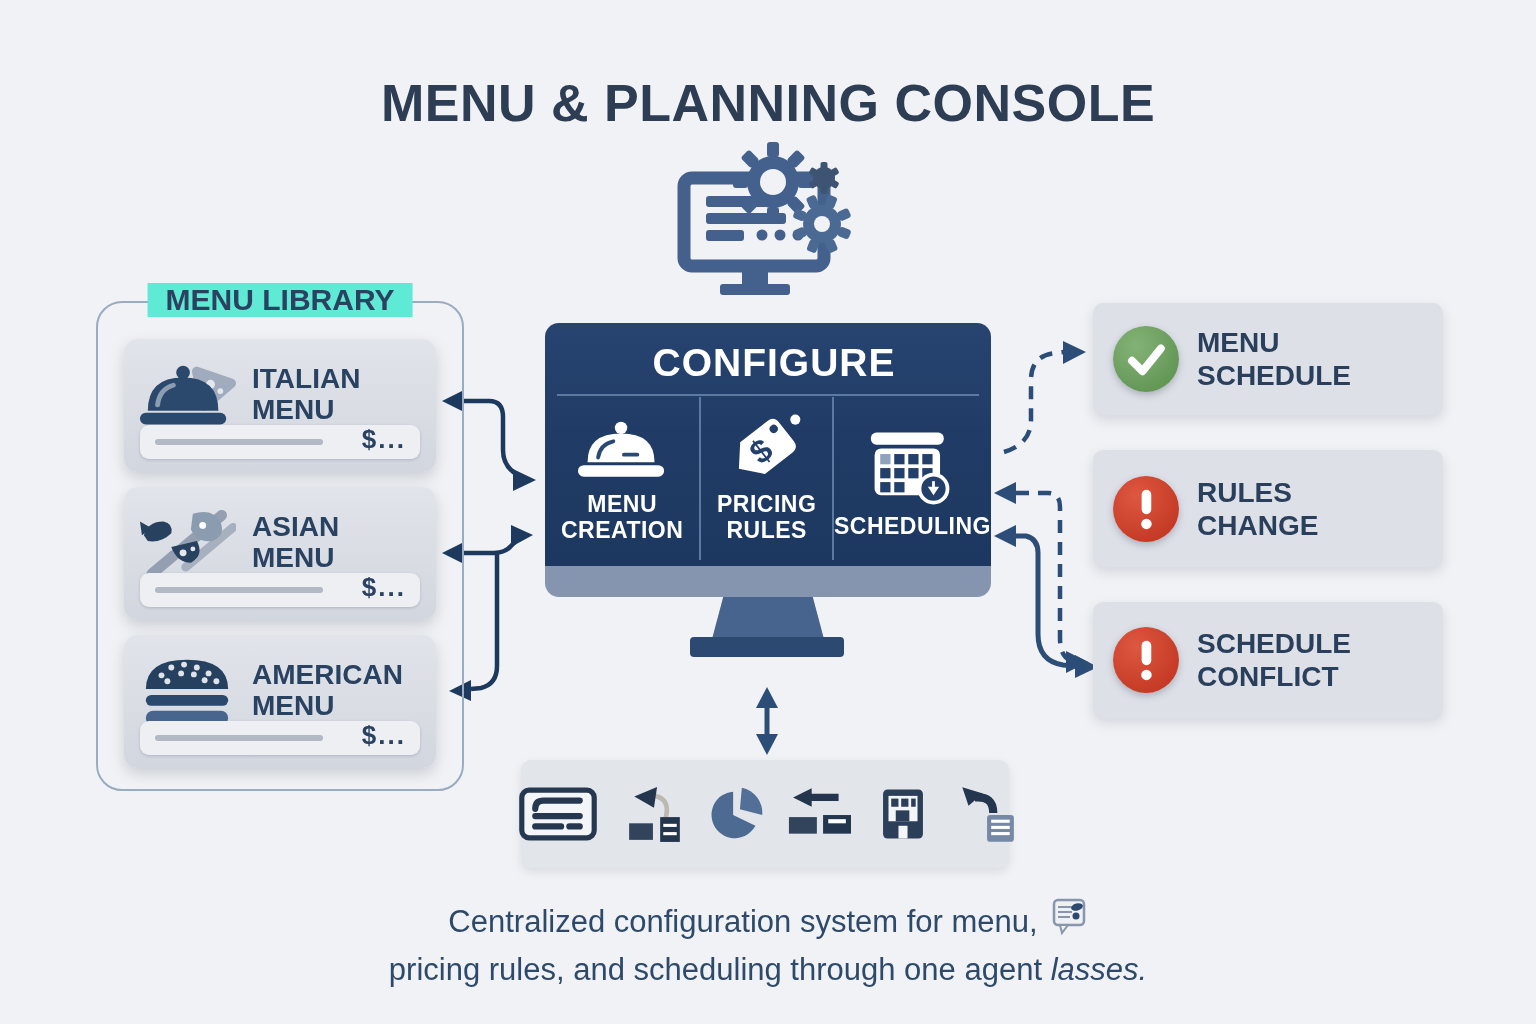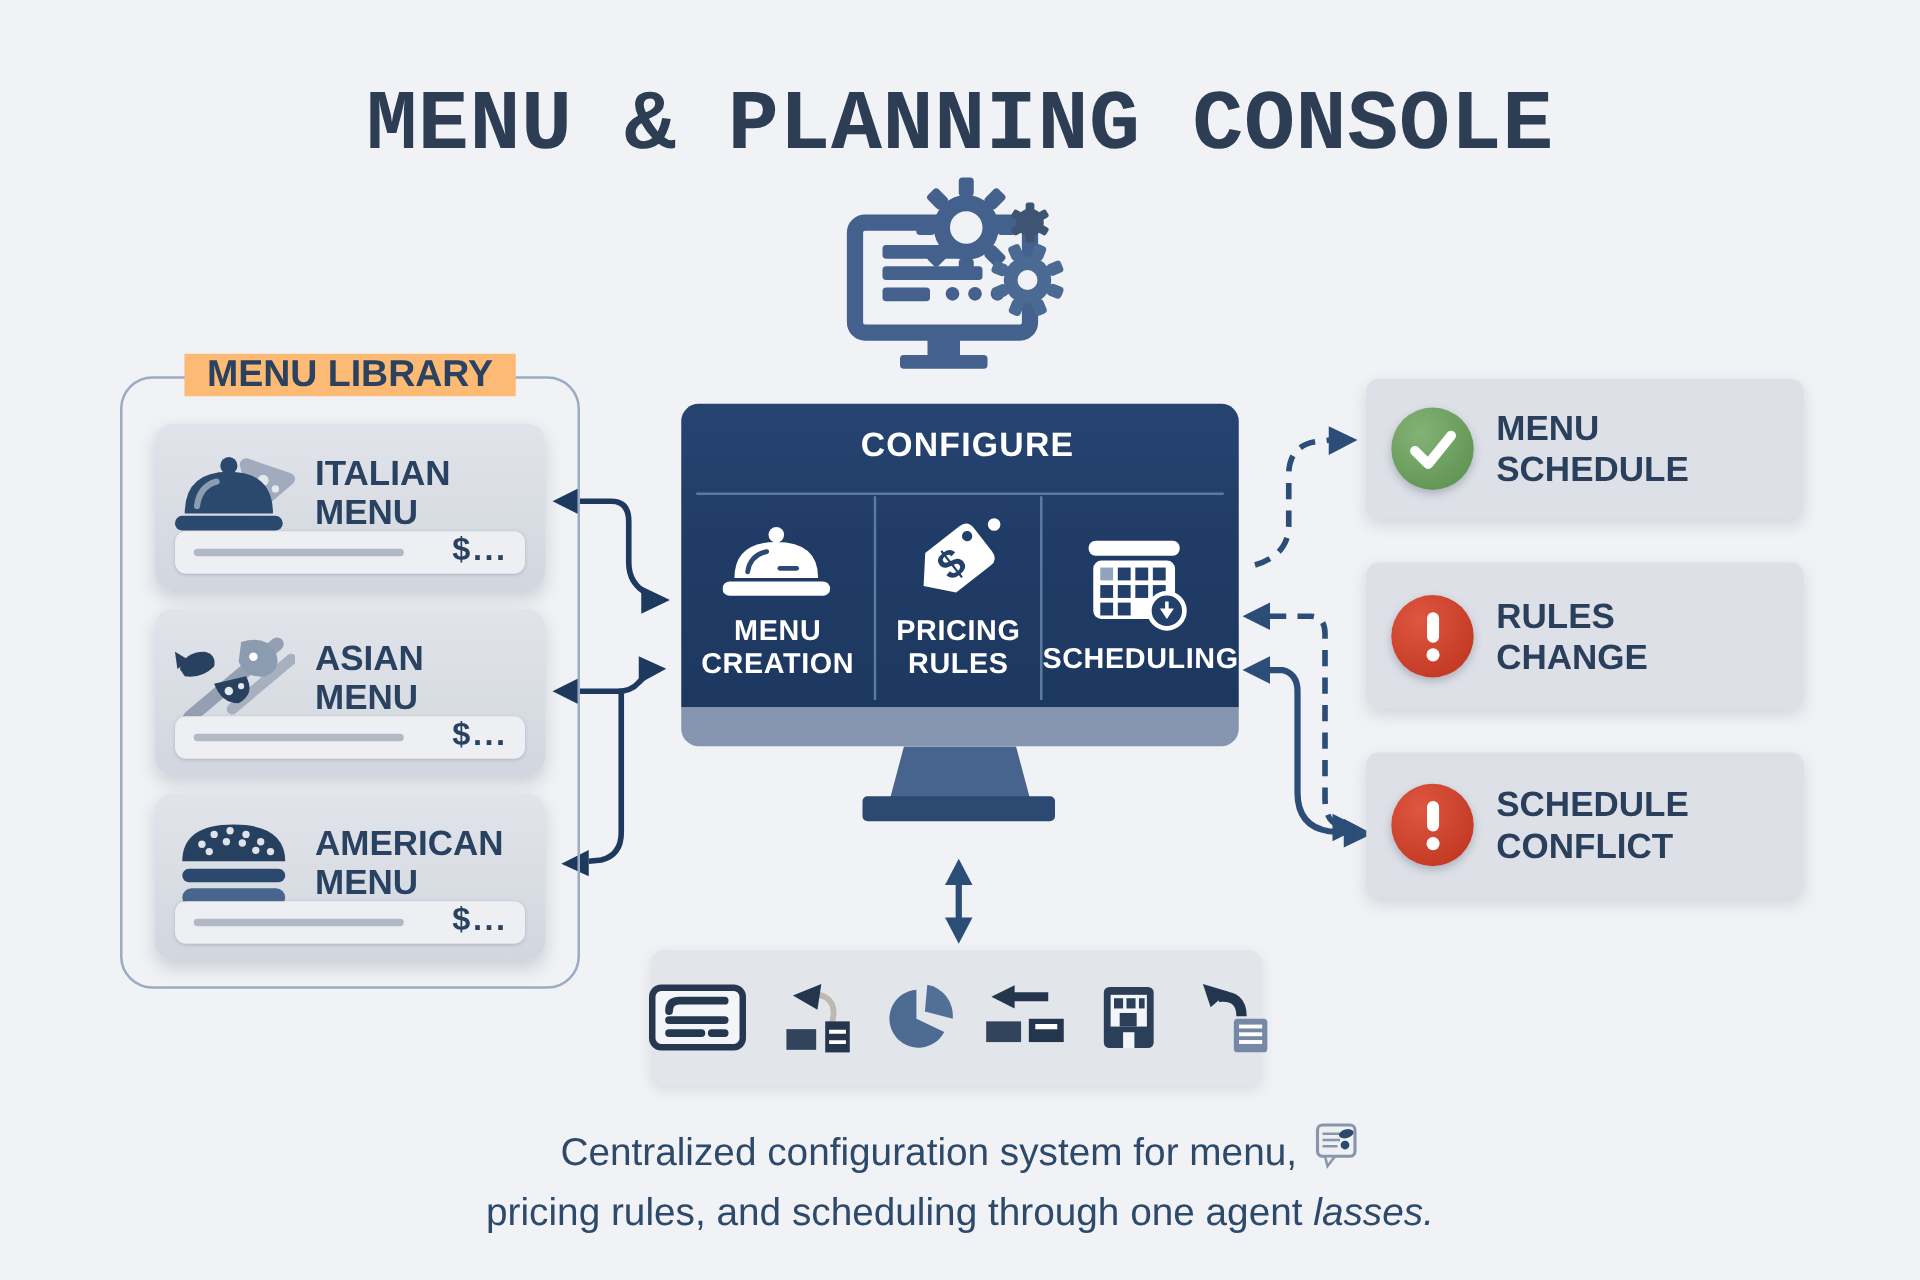--- a/index.html
+++ b/index.html
@@ -1,33 +1,33 @@
 <!DOCTYPE html>
 <html><head>
 <meta charset="utf-8">
 <style>
   html,body{margin:0;padding:0;background:#f1f2f5;}
   .stage{position:relative;width:1536px;height:1024px;background:#f1f2f5;overflow:hidden;
          font-family:"Liberation Sans",sans-serif;}
 
   
-  .title{position:absolute;top:62px;left:0;right:0;margin:0;text-align:center;
-         font-size:68px;font-weight:800;letter-spacing:.5px;color:#2c3d54;font-family:Liberation Mono, monospace;}
+  .title{position:absolute;top:62px;left:0;right:0;margin:11px;text-align:center;
+         font-size:52px;font-weight:800;letter-spacing:.5px;color:#2c3d54;}
 
   
   .top-icon{position:absolute;left:670px;top:138px;}
 
   
   .connectors{position:absolute;left:0;top:0;pointer-events:none;}
 
   
   .library{position:absolute;left:96px;top:301px;width:364px;height:486px;
            border:2px solid #9aabc2;border-radius:26px;}
   .library-legend{position:absolute;top:-20px;left:50%;transform:translateX(-50%);
-                  background:#fdba74;padding:0 18px;font-size:30px;font-weight:800;
+                  background:#5eead4;padding:0 18px;font-size:30px;font-weight:800;
                   color:#2a4260;white-space:nowrap;}
   .menu-card{position:absolute;left:26px;width:312px;height:133px;border-radius:14px;
              background:linear-gradient(180deg,#e1e4ea 0%,#d2d6de 100%);
              box-shadow:0 6px 14px rgba(104,114,134,.28);cursor:pointer;}
   .card-1{top:36px}.card-2{top:184px}.card-3{top:332px}
   .card-icon{position:absolute;left:14px;top:12px;width:98px;height:92px;}
   .card-name{position:absolute;left:128px;top:24px;font-size:28px;font-weight:700;
              color:#2a4261;line-height:31px;}
   .card-name span{display:block;}
   .price-bar{position:absolute;left:16px;right:16px;bottom:13px;height:34px;
@@ -35,21 +35,21 @@
   .price-line{position:absolute;left:15px;top:14px;width:168px;height:6px;border-radius:3px;
               background:#b2b9c4;}
   .price-text{position:absolute;right:14px;top:-1px;font-size:26px;font-weight:700;
               color:#2a4261;letter-spacing:2px;}
 
   
   .screen{position:absolute;left:545px;top:323px;width:446px;height:243px;
           border-radius:14px 14px 0 0;
           background:linear-gradient(180deg,#274471 0%,#203c66 45%,#1d3860 100%);}
   .screen-title{position:absolute;top:18px;left:0;right:0;text-align:center;
-                font-size:27px;font-weight:800;letter-spacing:1px;color:#fff;padding-left:12px;}
+                font-size:39px;font-weight:800;letter-spacing:1px;color:#fff;padding-left:12px;}
   .screen-divider{position:absolute;top:71px;left:12px;right:12px;height:2px;background:#5a7aa0;}
   .screen-cols{position:absolute;top:74px;left:0;right:0;bottom:6px;display:flex;}
   .scol{display:flex;flex-direction:column;align-items:center;padding-top:14px;box-sizing:border-box;cursor:pointer;}
   .scol-1{width:158px;border-right:2px solid #5a7aa0;}
   .scol-2{width:134px;border-right:2px solid #5a7aa0;}
   .scol-3{flex:1;justify-content:center;}
   .scol-icon{height:72px;display:flex;align-items:center;justify-content:center;}
   .scol-label{margin-top:8px;font-size:23px;font-weight:800;color:#fff;text-align:center;
               line-height:26px;letter-spacing:.5px;}
   .scol-label span{display:block;}

